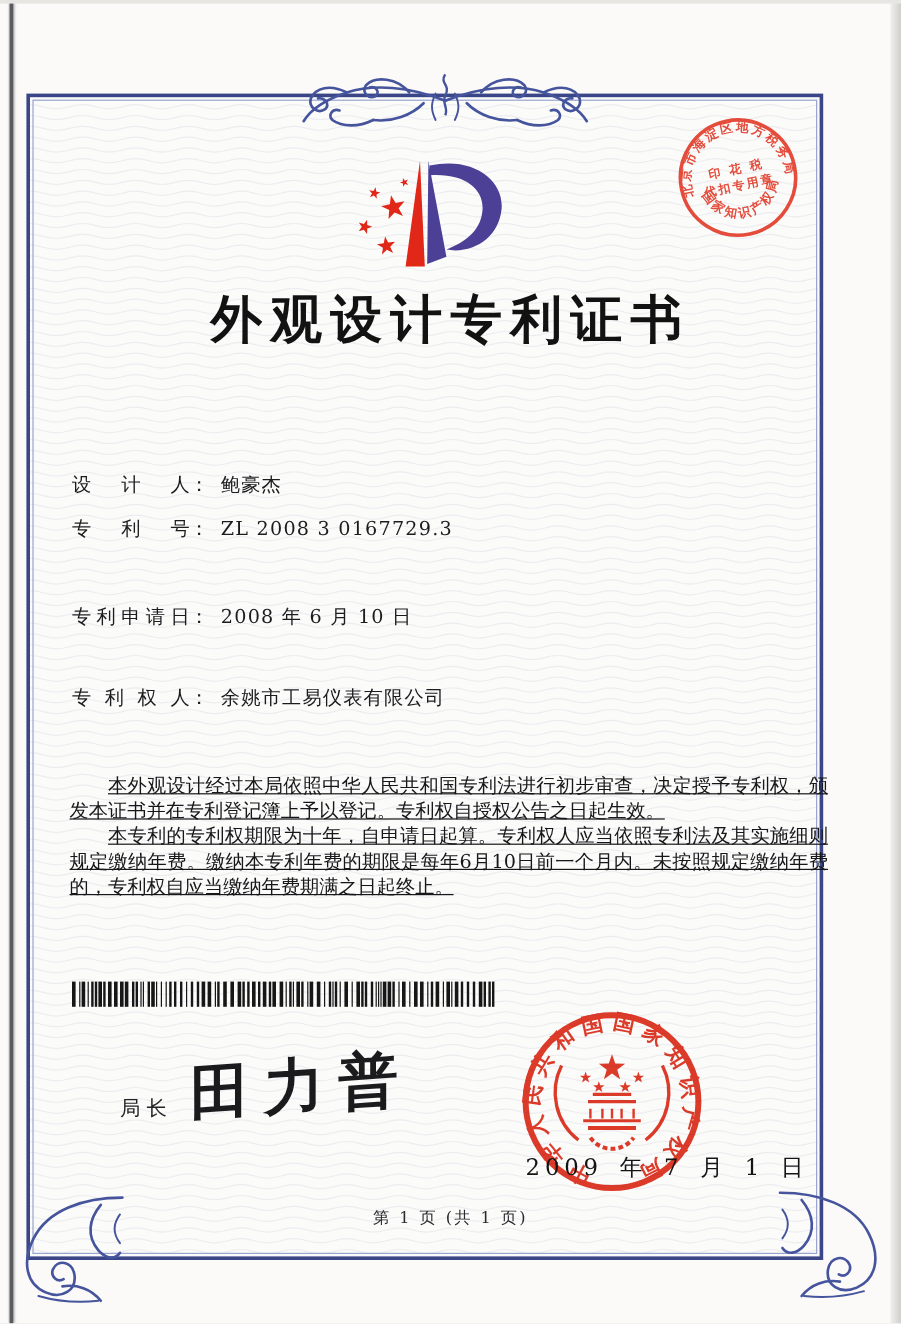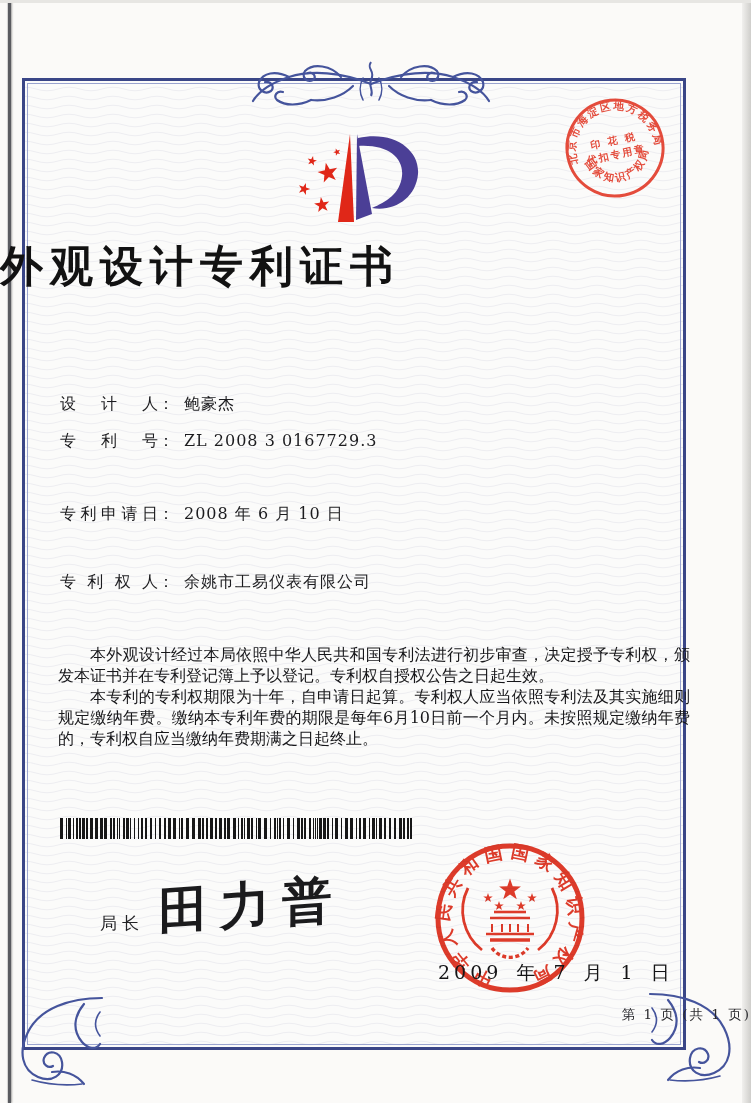--- a/index.html
+++ b/index.html
@@ -15,41 +15,41 @@
   #waves{position:absolute;left:0;top:0;width:100%;height:100%;}
   
   .flourish-top{position:absolute;left:245px;top:54px;width:252px;height:56px;}
   .corner{position:absolute;width:96px;height:96px;}
   .corner-bl{left:12px;top:992px;}
   .corner-br{left:644px;top:988px;transform:scaleX(-1);}
   
   .certno{position:absolute;left:50px;top:120px;font-size:16px;}
   .certno .lab{letter-spacing:6px;margin-right:8px;}
   .logo{position:absolute;left:294px;top:132px;width:130px;height:95px;}
-  .title{position:absolute;left:0;top:238px;width:100%;text-align:left;font-size:43px;font-weight:900;letter-spacing:7px;color:#121212;}
+  .title{position:absolute;left:0;top:238px;width:100%;text-align:center;font-size:43px;font-weight:900;letter-spacing:7px;color:#121212;}
   
   .tax-stamp{position:absolute;left:563px;top:96px;width:104px;height:104px;transform:rotate(-12deg);opacity:.88;}
   
   .field{position:absolute;left:60px;font-size:16px;white-space:nowrap;color:#1c1c1f;}
   .flabel{display:inline-block;width:98px;text-align-last:justify;}
   .fcolon{margin-right:10px;}
   .fvalue{letter-spacing:1px;}
   
   .body-text{position:absolute;left:58px;top:644px;width:632px;font-size:16px;line-height:21px;text-align:justify;color:#17171a;}
-  .body-text p{margin:0;text-indent:2em;}
+  .body-text p{margin:0;text-indent:2em;text-decoration:underline;}
   
   .barcode{position:absolute;left:60px;top:818px;width:356px;height:21px;}
   .barcode i{position:absolute;top:0;height:100%;background:#171717;}
   
   .sig-role{position:absolute;left:100px;top:912px;font-size:17px;letter-spacing:5px;color:#232326;}
   .sig-name{position:absolute;left:158px;top:872px;font-size:50px;font-weight:600;letter-spacing:12px;color:#1b1b1d;transform:rotate(-4deg) skewX(-4deg);}
   
   .seal{position:absolute;left:432px;top:840px;width:156px;height:156px;opacity:.92;mix-blend-mode:multiply;}
   .issue-date{position:absolute;left:438px;top:960px;font-size:19px;letter-spacing:4px;word-spacing:4px;color:#141416;z-index:5;}
-  .footer{position:absolute;left:0;top:1006px;width:100%;text-align:right;font-size:13.5px;letter-spacing:2px;color:#2a2a2e;}
+  .footer{position:absolute;left:0;top:1006px;width:100%;text-align:center;font-size:13.5px;letter-spacing:2px;color:#2a2a2e;}
   .stamp-arc{font-size:10.5px;letter-spacing:2px;fill:#e13422;font-weight:700;}
   .stamp-center{font-size:10px;letter-spacing:2px;fill:#e13422;font-weight:700;}
   .seal-ring-text{font-size:18px;letter-spacing:6.5px;fill:#df2b18;font-weight:700;}
 </style>
 </head>
 <body>
 
 <svg width="0" height="0" style="position:absolute" aria-hidden="true">
   <defs>
     <path id="star5" d="M0,-10 L2.35,-3.24 L9.51,-3.09 L3.80,1.24 L5.88,8.09 L0,4 L-5.88,8.09 L-3.80,1.24 L-9.51,-3.09 L-2.35,-3.24 Z"></path>

